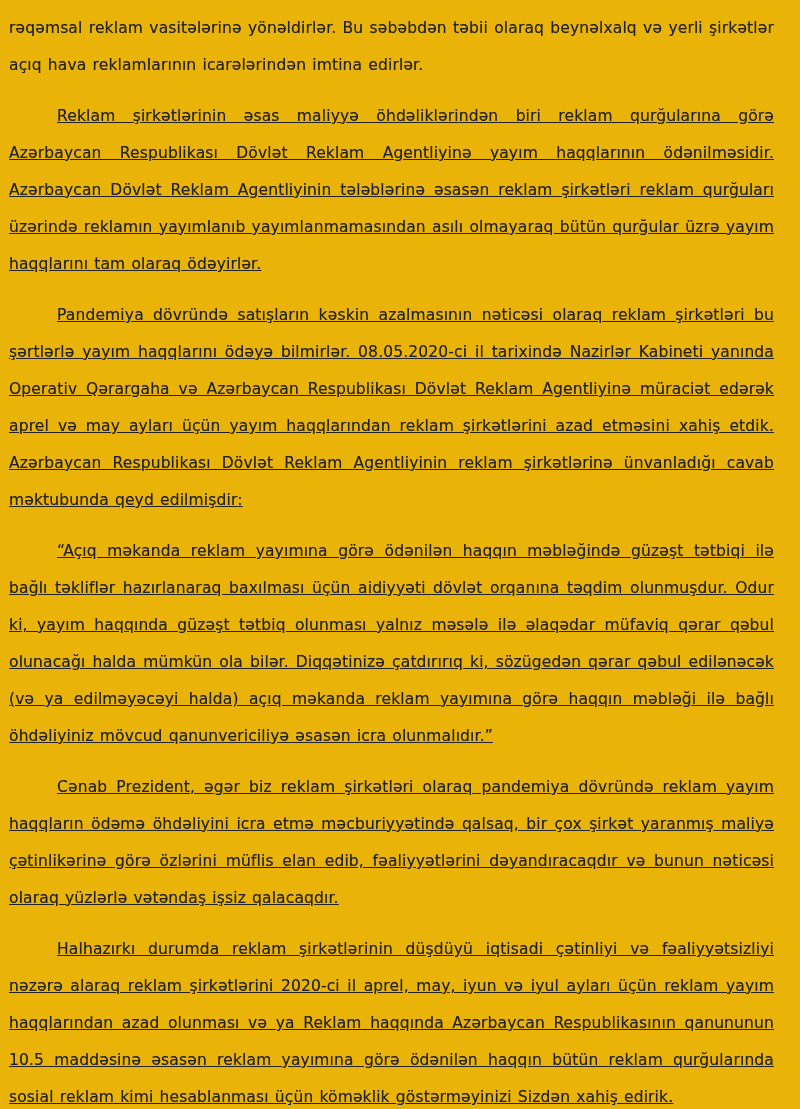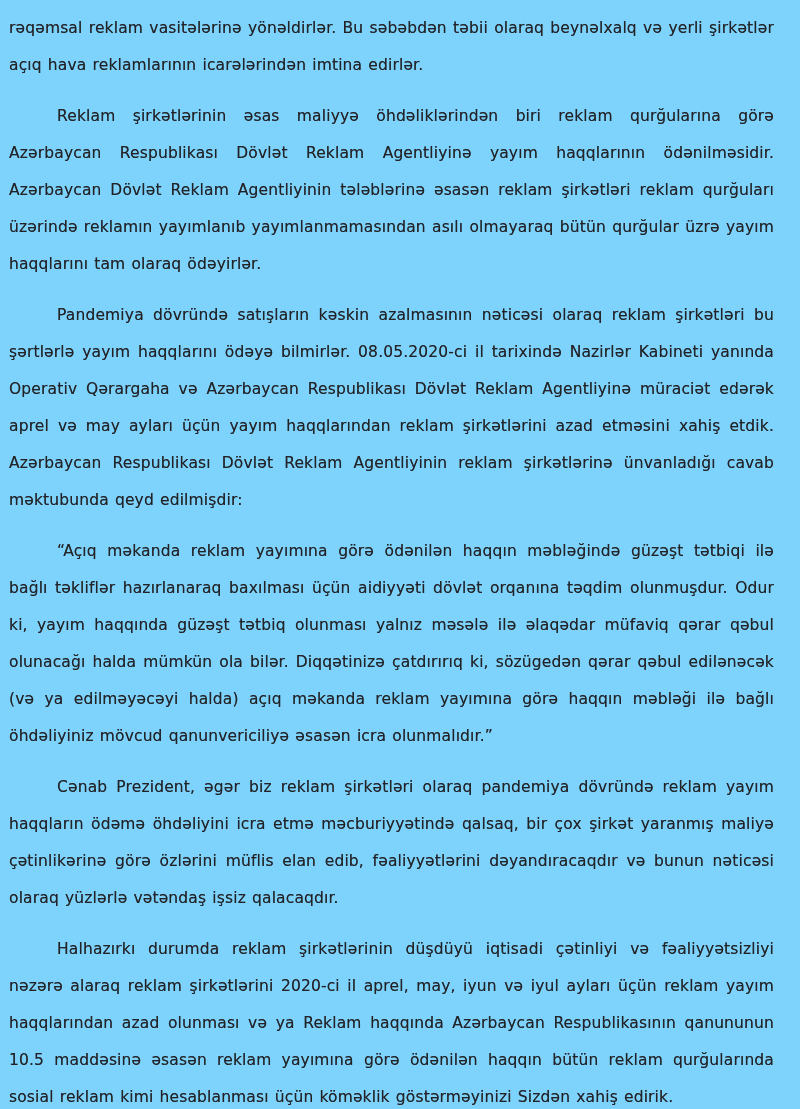--- a/index.html
+++ b/index.html
@@ -5,37 +5,38 @@
   html, body {
     margin: 0;
     padding: 0;
     background: #ffffff;
   }
   .page {
     position: relative;
     width: 800px;
     height: 1109px;
     box-sizing: border-box;
-    background: #7dd3fc;
+    background: #eab308;
     padding: 10px 26px 6px 9px;
     overflow: hidden;
   }
   .para {
     font-family: "DejaVu Sans", "Liberation Sans", sans-serif;
     font-size: 15.5px;
     line-height: 37px;
     color: #232327;
     text-align: justify;
     margin: 0 0 14px 0;
     letter-spacing: 0.15px;
     word-spacing: 1px;
     text-shadow: 0 0 0.35px rgba(30,30,35,0.55);
   }
   .para.indent {
     text-indent: 48px;
+    text-decoration: underline;
   }
   .para:last-child {
     margin-bottom: 0;
   }
 </style>
 </head>
 <body>
 
 <div class="page">
   <p class="para">rəqəmsal reklam vasitələrinə yönəldirlər. Bu səbəbdən təbii olaraq beynəlxalq və yerli şirkətlər açıq hava reklamlarının icarələrindən imtina edirlər.</p>

